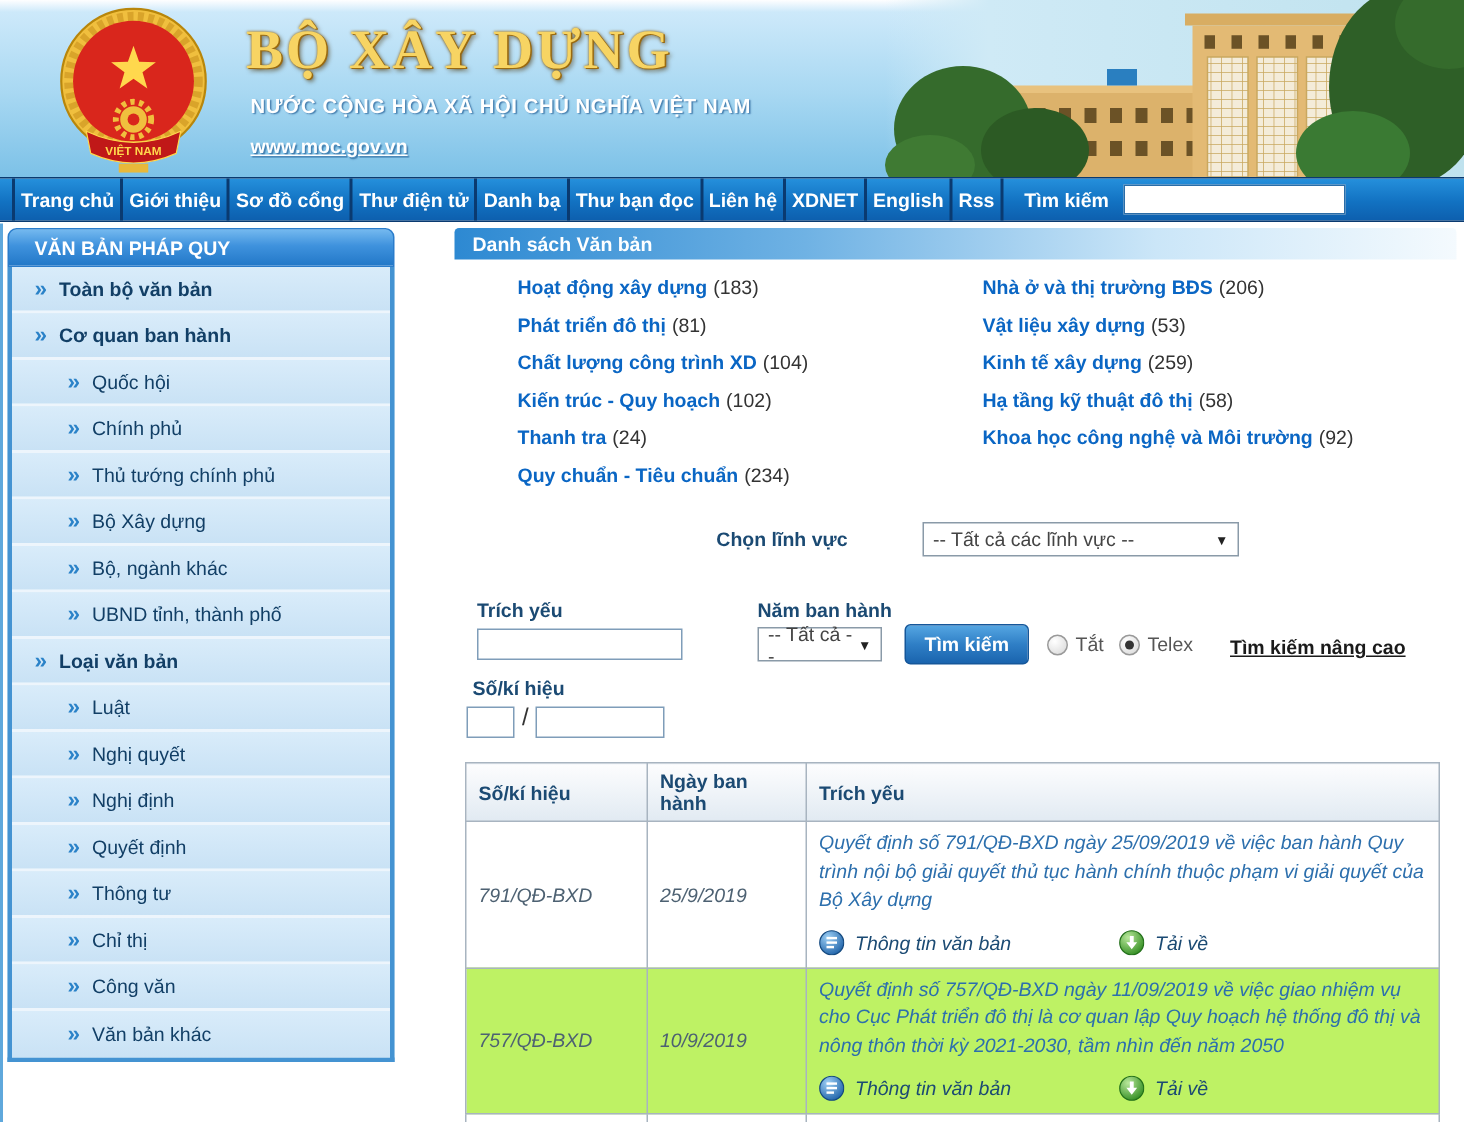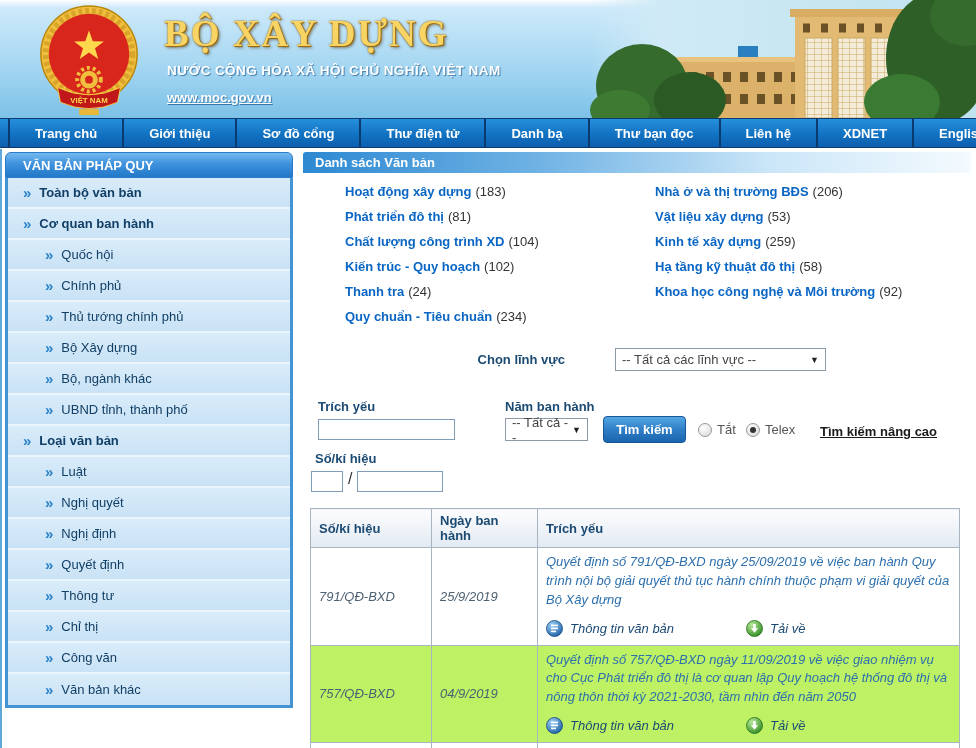--- a/index.html
+++ b/index.html
@@ -18,31 +18,31 @@
   .h-sub { position:absolute; left:167px; top:63px; font-size:13.5px; font-weight:bold; color:#fff;
            letter-spacing:.4px; text-shadow:1px 1px 1px rgba(15,75,135,.65); }
   .h-url { position:absolute; left:167px; top:90px; font-size:13px; font-weight:bold; color:#fff;
            text-shadow:1px 1px 1px rgba(15,75,135,.65);text-decoration:underline; }
 
   
   .nav { position:absolute; left:0; top:118px; width:976px; height:30px;
          background:linear-gradient(180deg,#2590dc 0%,#1272c2 55%,#0d5fae 100%);
          border-top:1px solid #0a3a70; border-bottom:1px solid #0a3a70;
          display:flex; align-items:stretch; padding-left:8px; }
-  .nav-item { color:#fff; font-weight:bold; font-size:13px; padding:0 25px;
+  .nav-item { color:#fff; font-weight:bold; font-size:13px; padding:0 4px;
               display:flex; align-items:center; border-right:2px solid #0a3a70; cursor:pointer; white-space:nowrap; }
   .nav-item:first-child { border-left:2px solid #0a3a70; }
   .nav-search-label { color:#fff; font-weight:bold; padding:0 10px 0 14px; display:flex; align-items:center; }
   .nav-search-input { width:148px; height:20px; margin:auto 0; border:1px solid #2a6da8;
                       background:#fff; padding:0 4px; font-size:12px; }
 
   .page-edge { position:absolute; left:0; top:149px; width:2px; height:599px; background:#5fa8dc; }
 
   
-  .sidebar { position:absolute; left:5px; top:152px; width:288px; }
+  .sidebar { position:absolute; left:5px; top:152px; width:258px; }
   .sb-title { height:26px; line-height:26px; background:linear-gradient(180deg,#74b9ef 0%,#3f92dd 45%,#2278c8 100%);
               border:1px solid #2a7ccb; border-radius:6px 6px 0 0; color:#fff; font-weight:bold;
               padding-left:17px; font-size:13px; }
   .sb-list { border-left:3px solid #4493d2; border-right:3px solid #4493d2; border-bottom:3px solid #4493d2;
              background:#cee6f7; }
   .sb-item { height:31px; border-bottom:2px solid #edf5fc; display:flex; align-items:center;
              cursor:pointer; color:#123f66; background:linear-gradient(180deg,#d9ecfa,#c9e2f5); }
   .sb-item:last-child { border-bottom:none; }
   .sb-arrow { color:#2a82c8; font-weight:bold; font-size:15px; margin-right:8px; line-height:1; }
   .lv1 { padding-left:15px; font-weight:bold; }
@@ -344,21 +344,21 @@
                   <circle cx="8.5" cy="8.5" r="8" fill="url(#gg)" stroke="#23701a" stroke-width="0.8"></circle>
                   <path d="M7.2 4h2.6v4.2h2.3L8.5 12.8 4.9 8.2h2.3z" fill="#fff"></path>
                 </svg>
                 <span>Tải về</span>
               </span>
             </div>
           </td>
         </tr>
         <tr class="row-mid">
           <td>757/QĐ-BXD</td>
-          <td>04/9/2019</td>
+          <td>10/9/2019</td>
           <td class="ty-cell">
             <span class="ty-link">Quyết định số 757/QĐ-BXD ngày 11/09/2019 về việc giao nhiệm vụ cho Cục Phát triển đô thị là cơ quan lập Quy hoạch hệ thống đô thị và nông thôn thời kỳ 2021-2030, tầm nhìn đến năm 2050</span>
             <div class="doc-actions">
               <span class="action">
                 <svg width="17" height="17" viewBox="0 0 17 17">
                   <circle cx="8.5" cy="8.5" r="8" fill="url(#gb)" stroke="#14497f" stroke-width="0.8"></circle>
                   <rect x="5" y="4.6" width="7" height="1.6" fill="#fff"></rect>
                     <rect x="5" y="7.6" width="7" height="1.6" fill="#fff"></rect>
                     <rect x="5" y="10.6" width="5" height="1.6" fill="#fff"></rect>
                 </svg>

